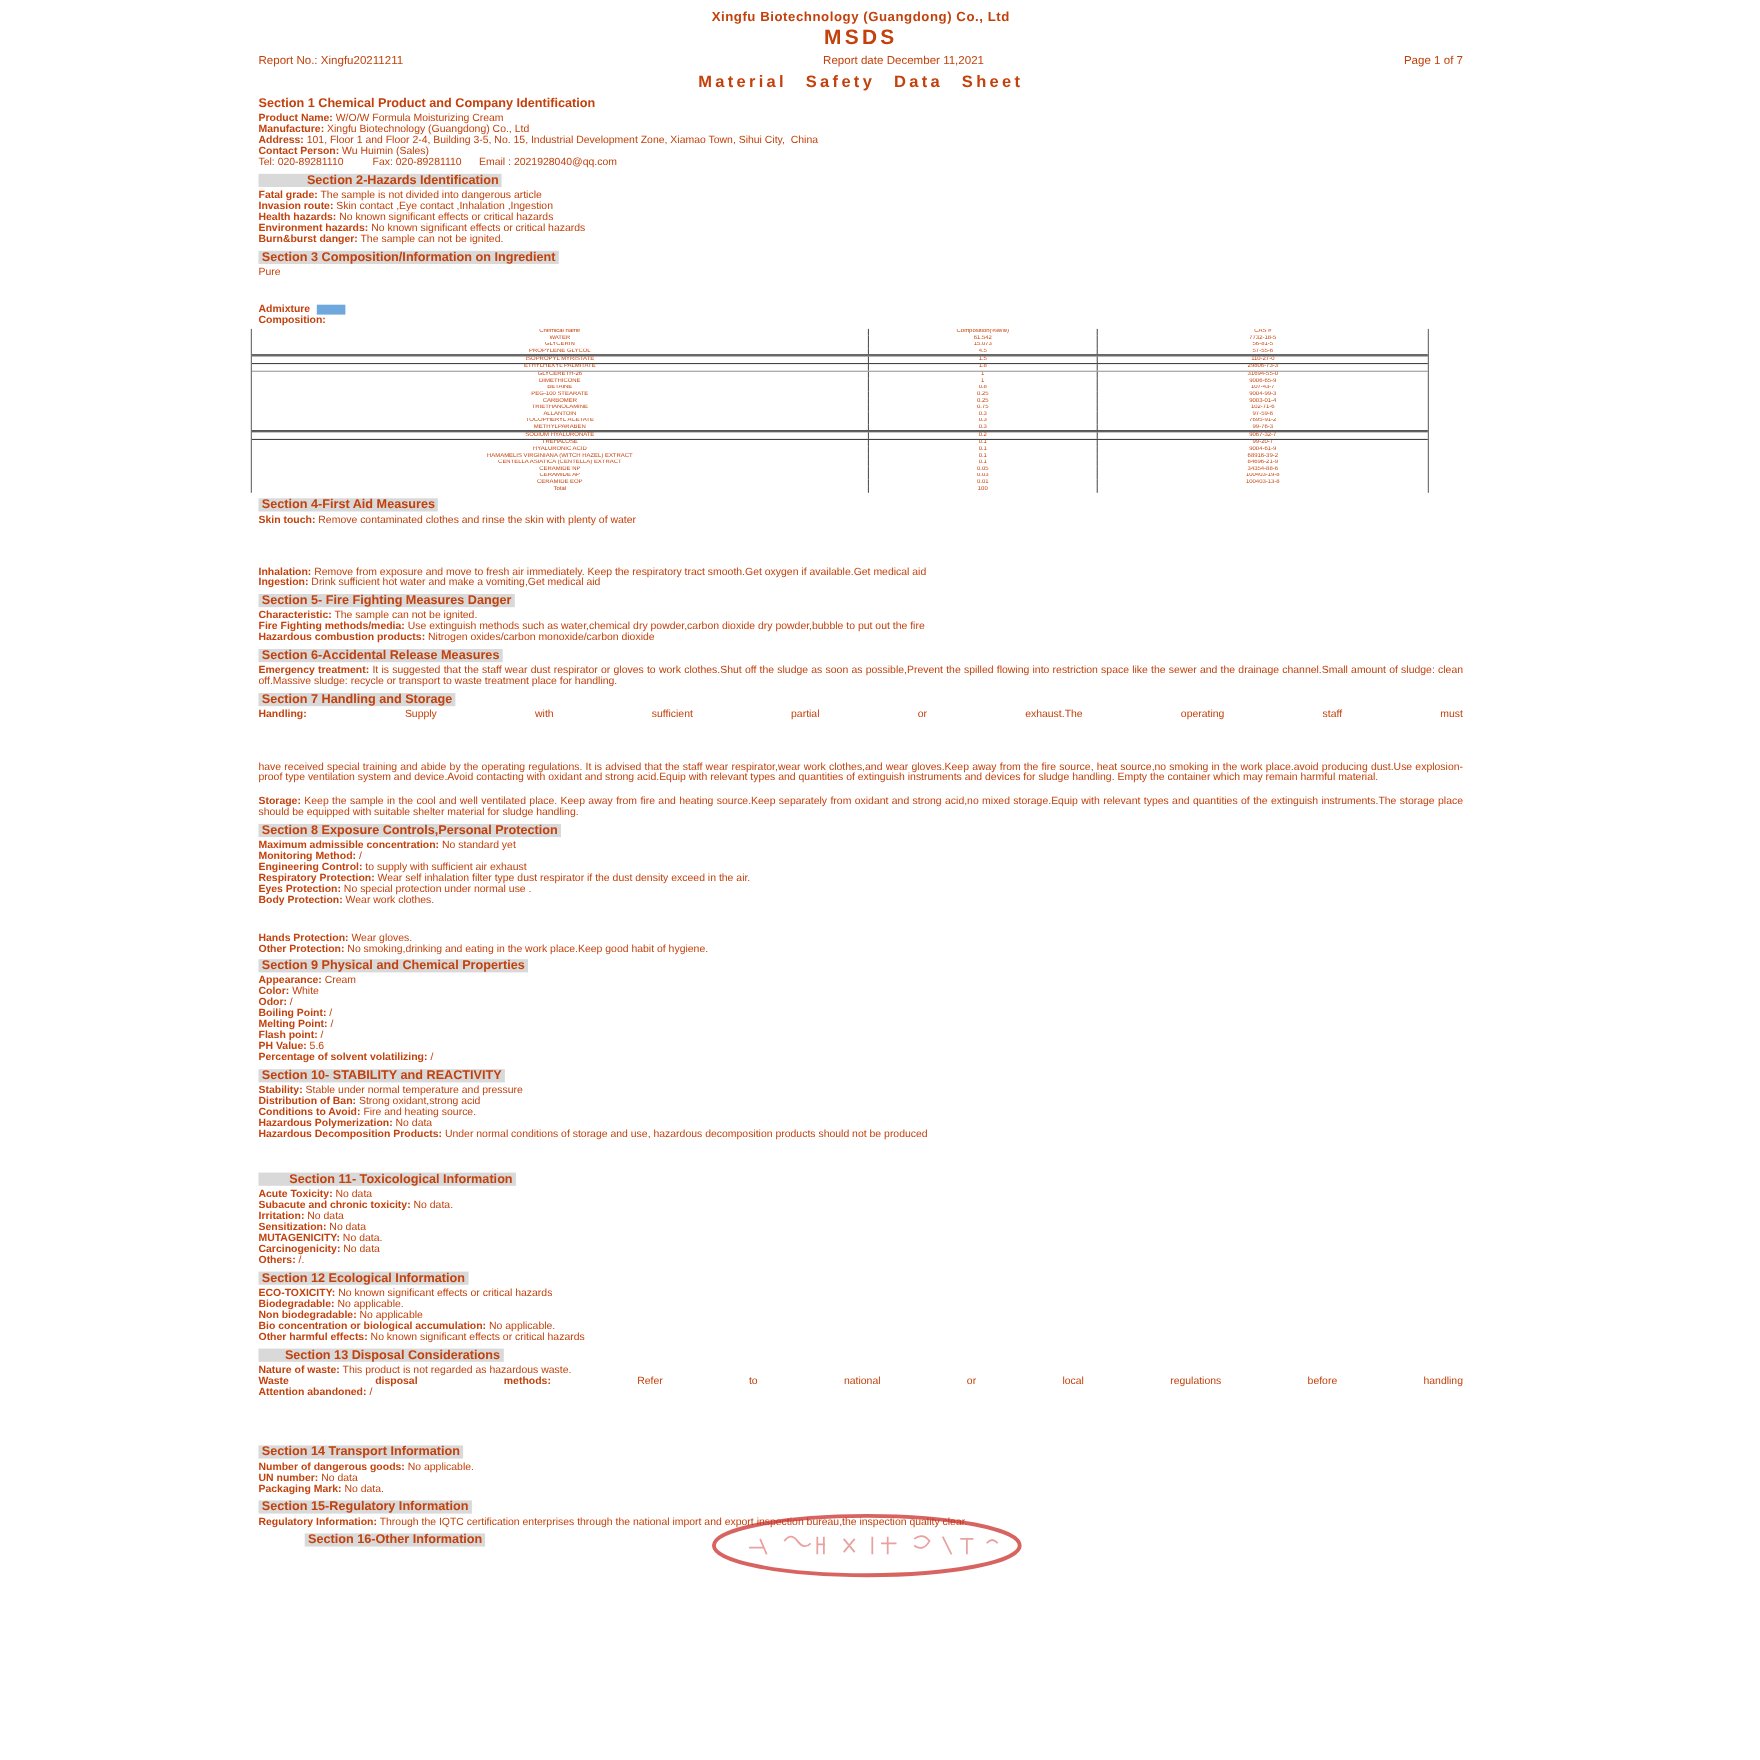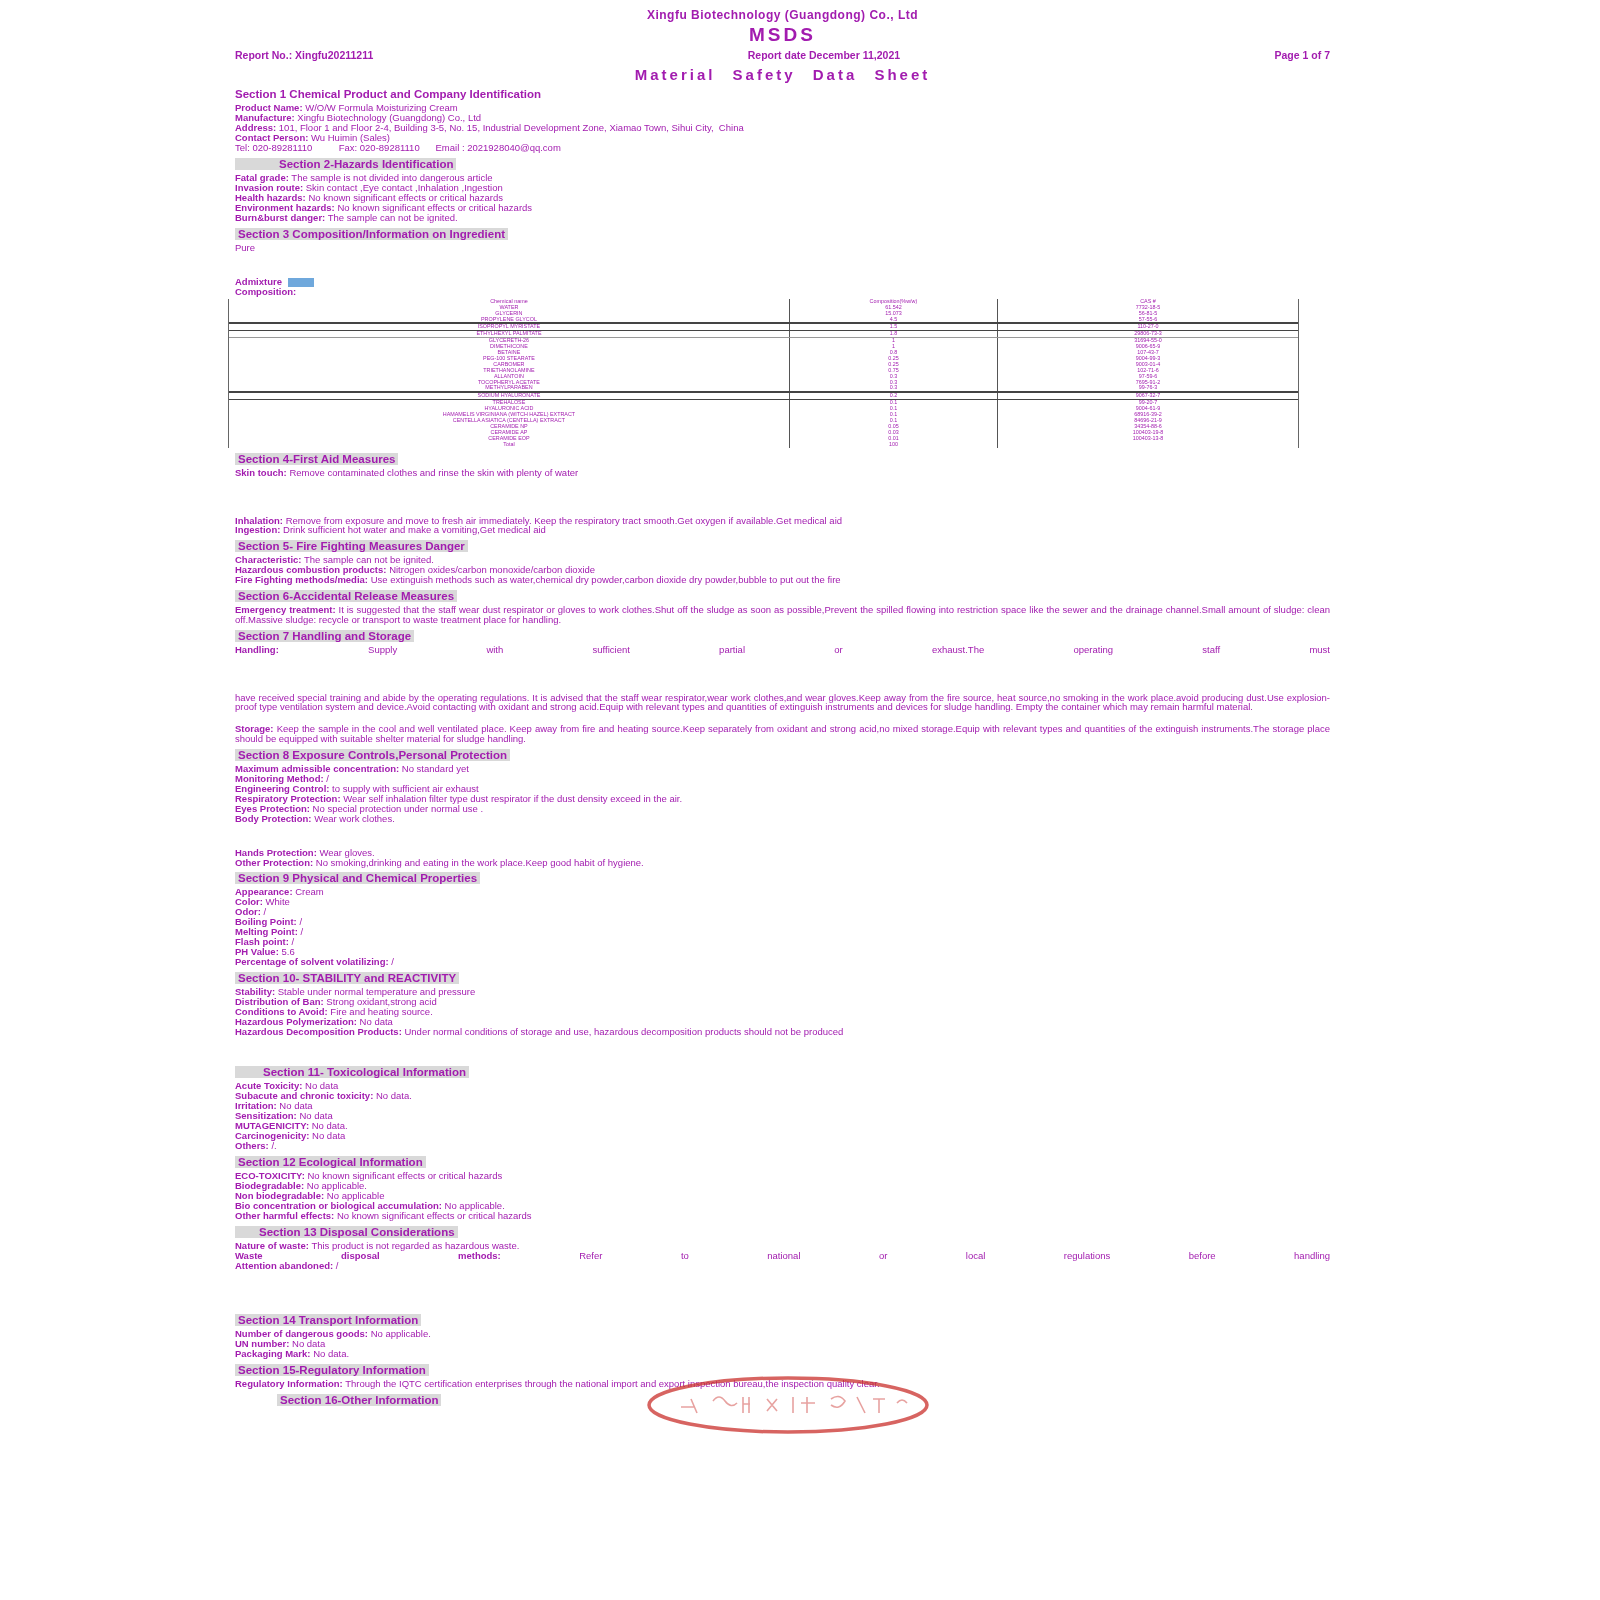--- a/index.html
+++ b/index.html
@@ -1,22 +1,22 @@
 <!DOCTYPE html>
 <html><head>
 <meta charset="utf-8">
 <style>
   html,body{margin:0;padding:0;background:#ffffff;}
   .page{position:relative;width:1600px;height:1600px;background:#fff;overflow:hidden;
-        font-family:"Liberation Sans", sans-serif;color:#a21caf;}
+        font-family:"Liberation Sans", sans-serif;color:#c2410c;}
   .content{position:absolute;left:235px;top:8px;width:1095px;}
   .center{text-align:center;}
   .company{font-size:12px;font-weight:bold;letter-spacing:.5px;}
   .msds{font-size:19px;font-weight:bold;letter-spacing:3px;margin-top:2px;}
-  .reportline{display:flex;justify-content:space-between;font-size:10.5px;font-weight:bold;margin-top:3px;}
+  .reportline{display:flex;justify-content:space-between;font-size:10.5px;font-weight:normal;margin-top:3px;}
   .doctitle{font-size:15px;font-weight:bold;letter-spacing:3px;word-spacing:10px;margin-top:5px;}
   .sec{font-size:11.5px;font-weight:bold;line-height:13px;margin-top:5px;margin-bottom:2px;}
   .sec .hl{padding:0 3px;}
   .ln{font-size:9.5px;line-height:10px;}
   .ln b{font-weight:bold;}
   .pre{white-space:pre-wrap;}
   .para{text-align:justify;line-height:9.8px;}
   .jl{text-align:justify;text-align-last:justify;}
   .gap-sm{height:12px;} .gap-md{height:24px;} .gap-lg{height:38px;}
   .flagbox{display:inline-block;width:26px;height:9px;margin-left:6px;vertical-align:middle;}
@@ -189,22 +189,22 @@
             <div class="td c3"></div>
           </div>
         </div>
         <div class="sec"><span class="hl" style="background: rgb(217, 217, 217);">Section 4-First Aid Measures</span></div>
         <div class="ln"><b>Skin touch:</b> <span class="pre">Remove contaminated clothes and rinse the skin with plenty of water</span></div>
         <div class="gap-lg"></div>
         <div class="ln para"><b>Inhalation:</b> <span class="pre">Remove from exposure and move to fresh air immediately. Keep the respiratory tract smooth.Get oxygen if available.Get medical aid</span></div>
         <div class="ln"><b>Ingestion:</b> <span class="pre">Drink sufficient hot water and make a vomiting,Get medical aid</span></div>
         <div class="sec"><span class="hl" style="background: rgb(217, 217, 217);">Section 5- Fire Fighting Measures Danger</span></div>
         <div class="ln"><b>Characteristic:</b> <span class="pre">The sample can not be ignited.</span></div>
+        <div class="ln para"><b>Fire Fighting methods/media:</b> <span class="pre">Use extinguish methods such as water,chemical dry powder,carbon dioxide dry powder,bubble to put out the fire</span></div>
         <div class="ln para"><b>Hazardous combustion products:</b> <span class="pre">Nitrogen oxides/carbon monoxide/carbon dioxide</span></div>
-        <div class="ln para"><b>Fire Fighting methods/media:</b> <span class="pre">Use extinguish methods such as water,chemical dry powder,carbon dioxide dry powder,bubble to put out the fire</span></div>
         <div class="sec"><span class="hl" style="background: rgb(217, 217, 217);">Section 6-Accidental Release Measures</span></div>
         <div class="ln para"><b>Emergency treatment:</b> <span class="pre">It is suggested that the staff wear dust respirator or gloves to work clothes.Shut off the sludge as soon as possible,Prevent the spilled flowing into restriction space like the sewer and the drainage channel.Small amount of sludge: clean off.Massive sludge: recycle or transport to waste treatment place for handling.</span></div>
         <div class="sec"><span class="hl" style="background: rgb(217, 217, 217);">Section 7 Handling and Storage</span></div>
         <div class="ln jl"><b>Handling:</b> <span class="pre">Supply with sufficient partial or exhaust.The operating staff must</span></div>
         <div class="gap-lg"></div>
         <div class="ln para"><span class="pre">have received special training and abide by the operating regulations. It is advised that the staff wear respirator,wear work clothes,and wear gloves.Keep away from the fire source, heat source,no smoking in the work place.avoid producing dust.Use explosion-proof type ventilation system and device.Avoid contacting with oxidant and strong acid.Equip with relevant types and quantities of extinguish instruments and devices for sludge handling. Empty the container which may remain harmful material.</span></div>
         <div class="gap-sm"></div>
         <div class="ln para"><b>Storage:</b> <span class="pre">Keep the sample in the cool and well ventilated place. Keep away from fire and heating source.Keep separately from oxidant and strong acid,no mixed storage.Equip with relevant types and quantities of the extinguish instruments.The storage place should be equipped with suitable shelter material for sludge handling.</span></div>
         <div class="sec"><span class="hl" style="background: rgb(217, 217, 217);">Section 8 Exposure Controls,Personal Protection</span></div>
         <div class="ln"><b>Maximum admissible concentration:</b> <span class="pre">No standard yet</span></div>

